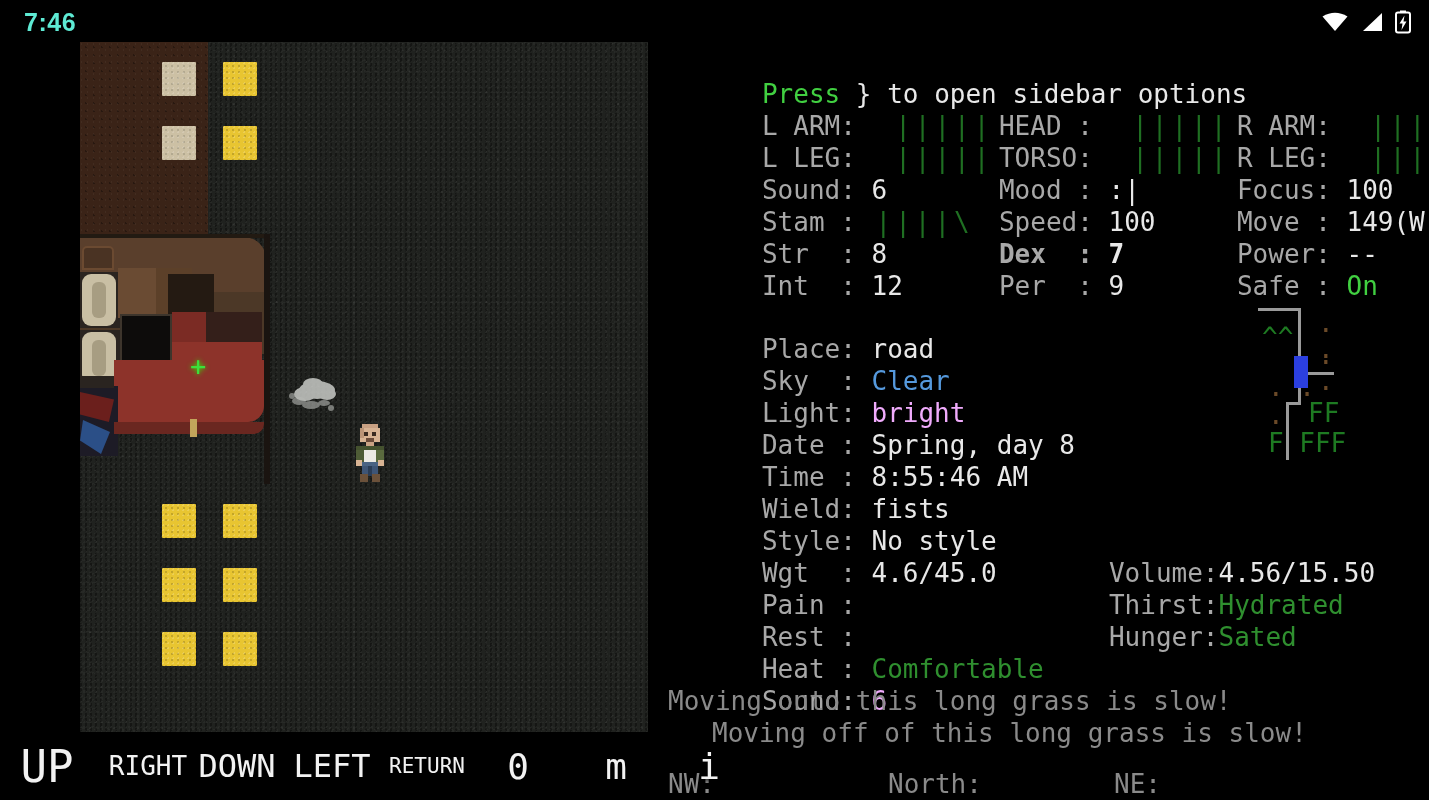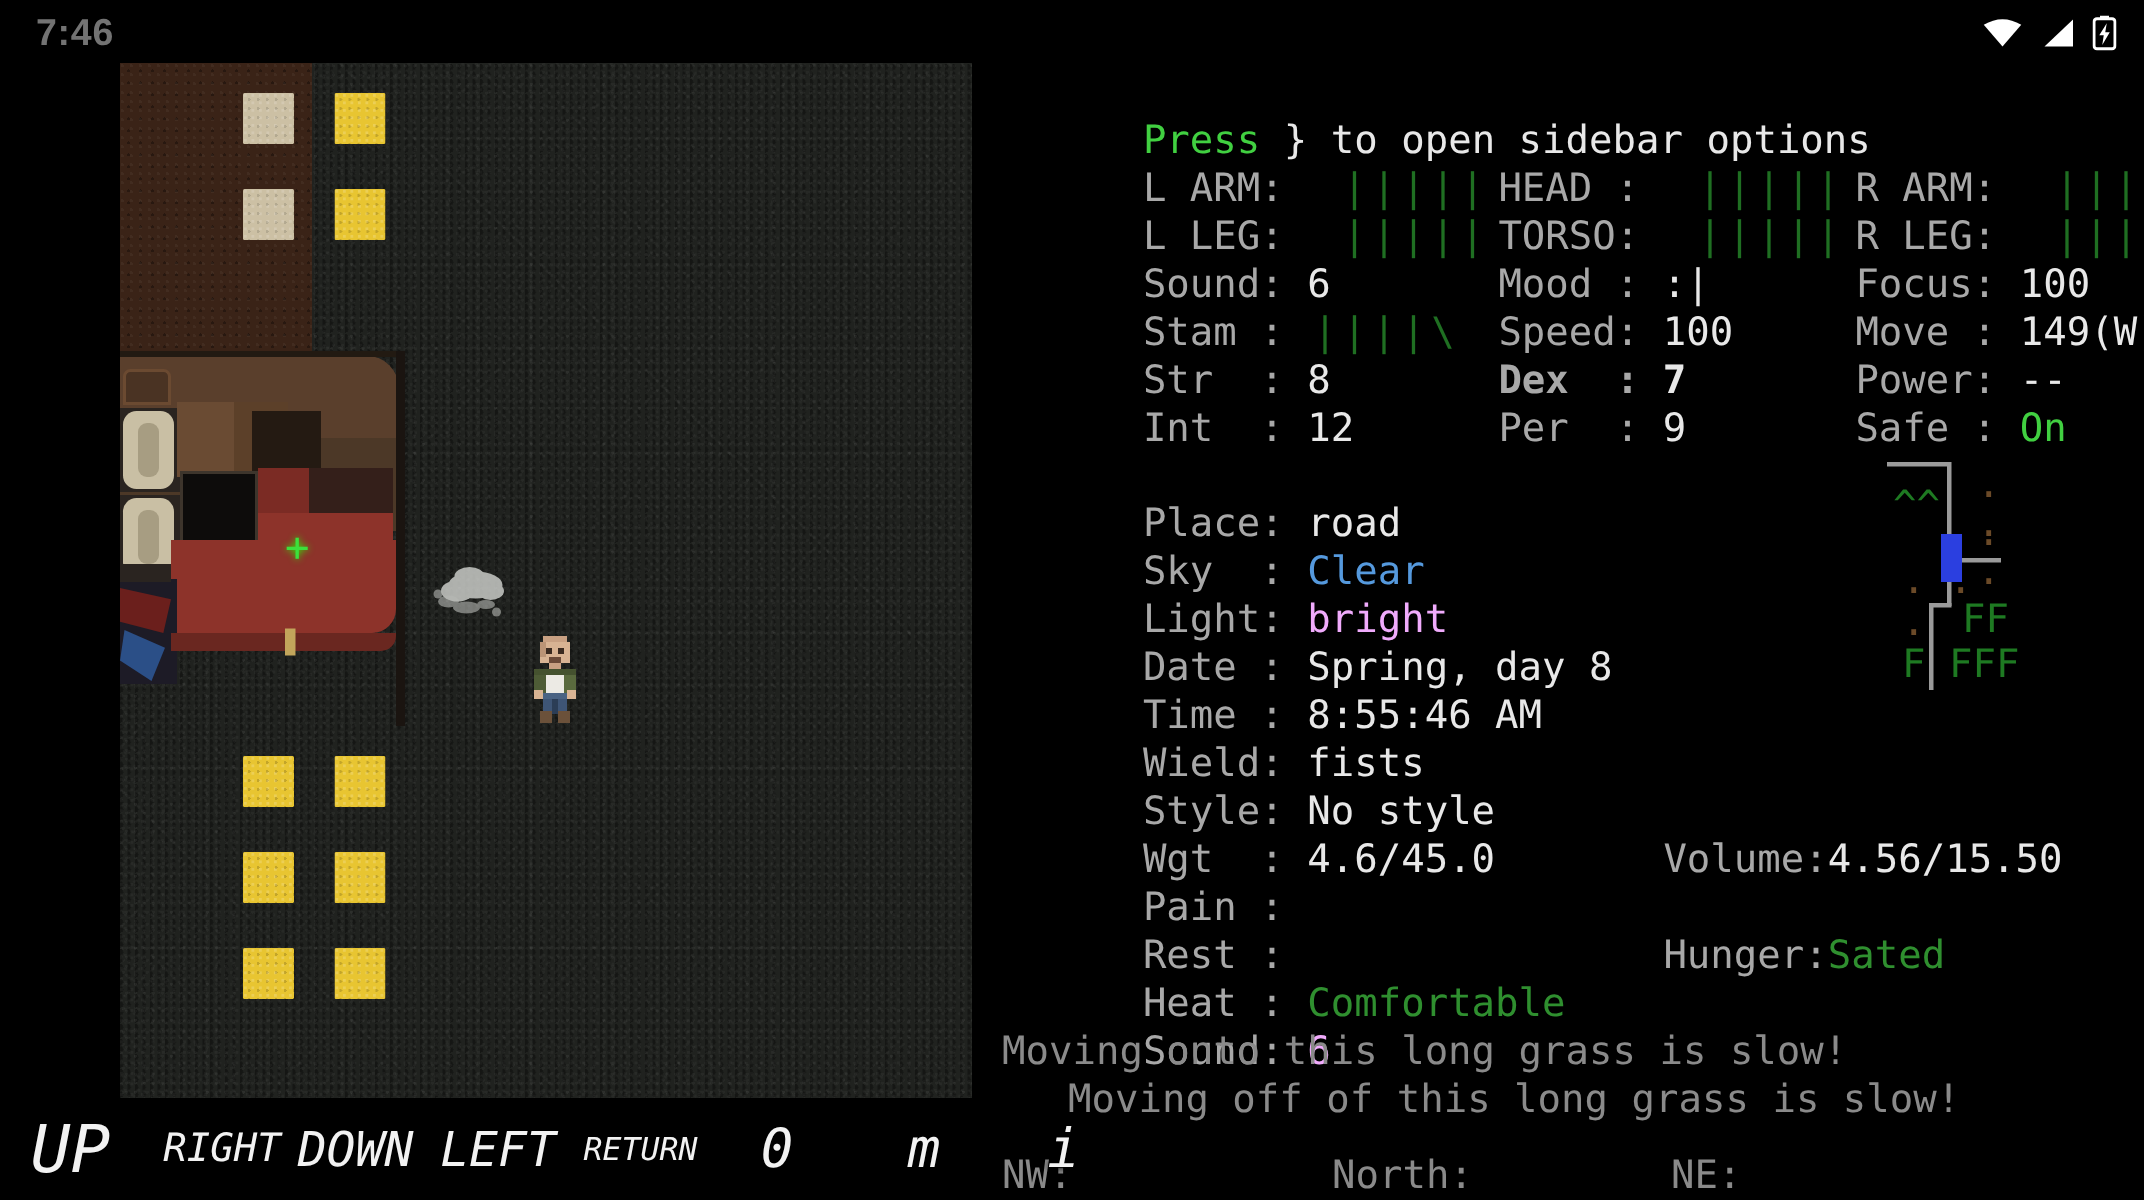--- a/index.html
+++ b/index.html
@@ -6,21 +6,21 @@
   html,body{
     width:1429px; height:800px; background:#000; overflow:hidden;
     font-family:"DejaVu Sans Mono","Liberation Mono",monospace;
   }
   #screen{ position:relative; width:1429px; height:800px; background:#000; overflow:hidden; }
 
   
   #statusbar{ position:absolute; left:0; top:0; width:1429px; height:42px; background:#000; z-index:60; }
   #clock{
     position:absolute; left:24px; top:8px; font-family:"Liberation Sans",sans-serif;
-    font-size:25px; font-weight:700; color:#737373; letter-spacing:.5px;
+    font-size:25px; font-weight:700; color:#5eead4; letter-spacing:.5px;
   }
   #sysicons{ position:absolute; right:18px; top:10px; display:flex; align-items:center; gap:11px; }
   .sysico{ display:block; }
 
   
   #map{
     position:absolute; left:80px; top:42px; width:568px; height:690px;
     background:#1b1b1b; overflow:hidden;
   }
   .terr{ position:absolute; }
@@ -97,21 +97,21 @@
   
   #minimap{ position:absolute; left:1250px; top:296px; width:110px; height:166px; z-index:25; }
   .mmtxt{ position:absolute; font-size:26px; line-height:26px; white-space:pre; font-family:"DejaVu Sans Mono","Liberation Mono",monospace; }
   .mmline{ position:absolute; background:#9a9a9a; }
   .mmdot{ position:absolute; color:#6b4a28; font-size:26px; line-height:26px; }
   #mmplayer{ position:absolute; background:#2b3fe0; }
 
   
   #toolbar{
     position:absolute; left:0; bottom:0; width:1429px; height:68px;
-    z-index:50; pointer-events:none;font-style:italic;
+    z-index:50; pointer-events:none;
   }
   .tbtn{
     position:absolute; bottom:0; height:68px; display:flex; align-items:center;
     justify-content:center; color:#f2f2f2; pointer-events:auto;
     font-family:"DejaVu Sans Mono","Liberation Mono",monospace;
     text-shadow:0 0 3px #000, 0 0 6px #000;
   }
   #tb-shade{
     position:absolute; left:0; bottom:0; width:648px; height:68px;
     background:rgba(0,0,0,.55); pointer-events:none;
@@ -331,20 +331,23 @@
     </div>
     <div class="row c1" style="top:483px;">
       <span class="lbl">Wgt  :</span><span class="val"> </span><span class="val">4.6/45.0</span>
     </div>
     <div class="row cV" style="top:483px;">
       <span class="lbl">Volume:</span><span class="val">4.56/15.50</span>
     </div>
     <div class="row c1" style="top:515px;">
       <span class="lbl">Pain :</span><span class="val"> </span><span class="val"></span>
     </div>
+    <div class="row cV" style="top:515px;">
+      <span class="lbl">Thirst:</span><span class="grn">Hydrated</span>
+    </div>
     <div class="row c1" style="top:547px;">
       <span class="lbl">Rest :</span><span class="val"> </span><span class="val"></span>
     </div>
     <div class="row cV" style="top:547px;">
       <span class="lbl">Hunger:</span><span class="grn">Sated</span>
     </div>
     <div class="row c1" style="top:579px;">
       <span class="lbl">Heat :</span><span class="val"> </span><span class="grn">Comfortable</span>
     </div>
     <div class="row c1" style="top:611px;">

